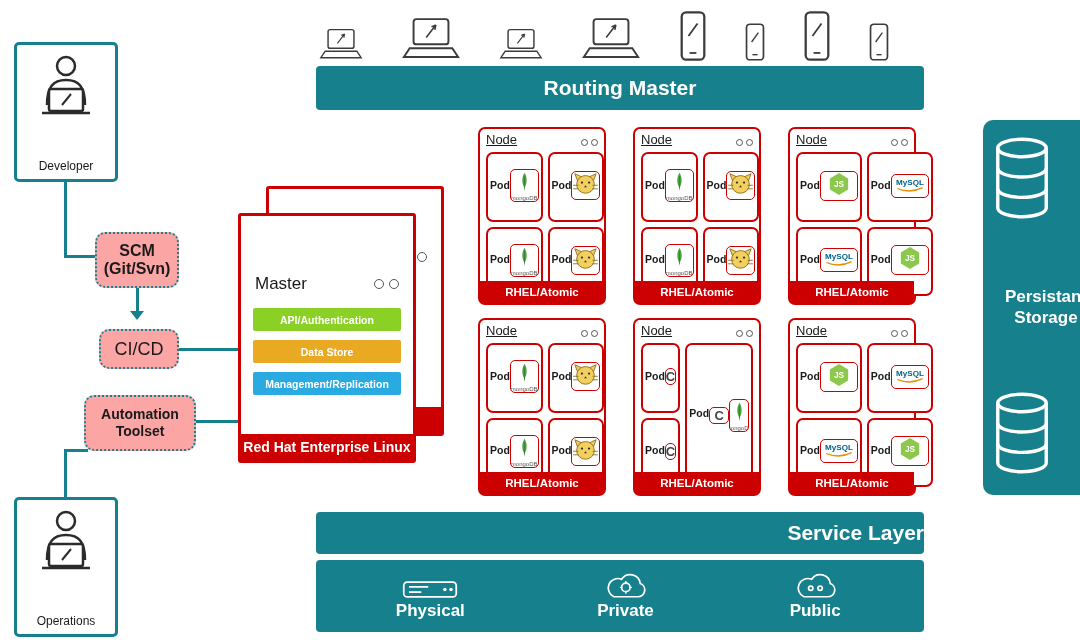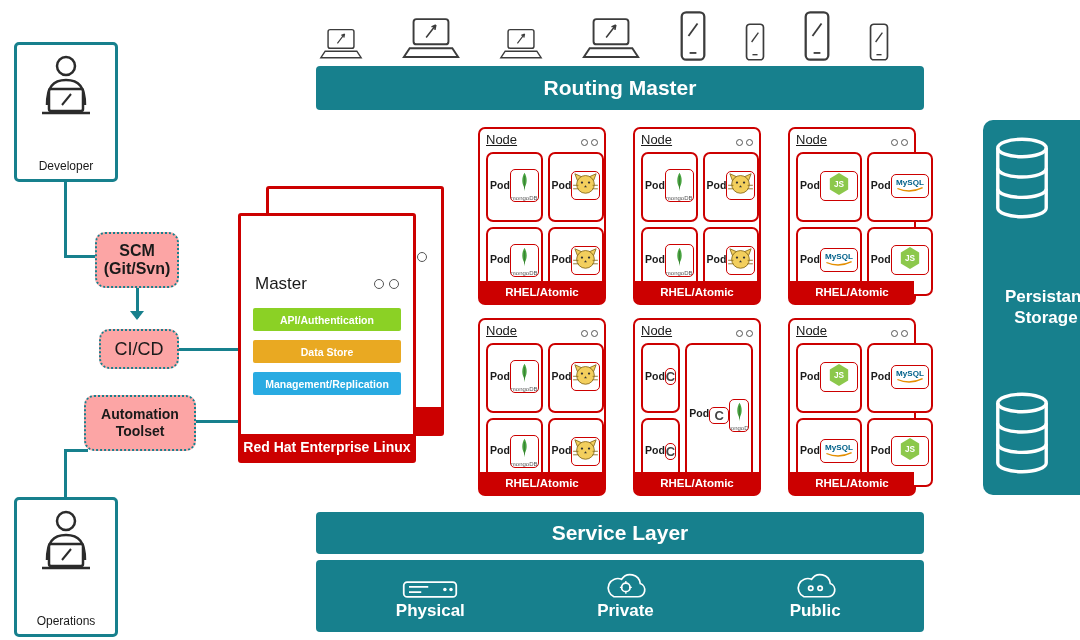--- a/index.html
+++ b/index.html
@@ -551,21 +551,21 @@
       <svg width="62" height="84" viewBox="0 0 64 86" fill="none" stroke="#ffffff" stroke-width="3.5">
         <ellipse cx="32" cy="12" rx="25" ry="9"></ellipse>
         <path d="M7 12 v62 M57 12 v62"></path>
         <path d="M7 33 a25 9 0 0 0 50 0"></path>
         <path d="M7 54 a25 9 0 0 0 50 0"></path>
         <path d="M7 74 a25 9 0 0 0 50 0"></path>
       </svg>
     </span>
   </div>
 
-  <div class="banner" style="left:316px;top:512px;width:608px;height:42px;">
+  <div class="banner" style="left:316px;top:512px;width:608px;height:42px;justify-content:flex-end;">
     <span class="banner-label">Service Layer</span>
   </div>
 
   <div class="infra-bar" id="infra-bar">
       <div class="infra-item">
     <div class="infra-icon">
           <svg width="56" height="24" viewBox="0 0 64 26" fill="none" stroke="#fff" stroke-width="2">
     <rect x="2" y="5" width="60" height="17" rx="4"></rect>
     <circle cx="49" cy="13.5" r="2" fill="#fff" stroke="none"></circle>
             <circle cx="56" cy="13.5" r="2" fill="#fff" stroke="none"></circle>

